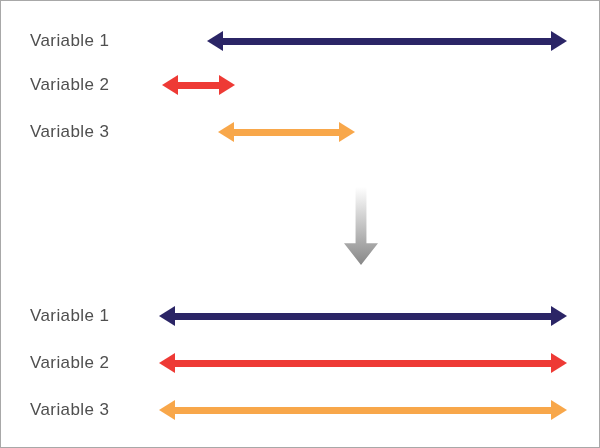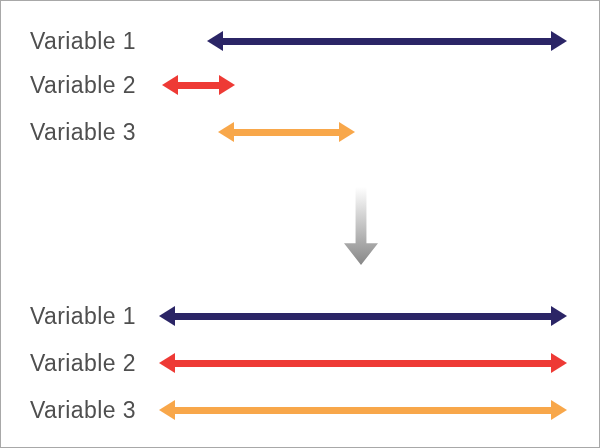--- a/index.html
+++ b/index.html
@@ -21,21 +21,21 @@
     position: absolute;
     left: 0;
     right: 0;
     height: 40px; 
   }
   .label {
     position: absolute;
     left: 29px;
     top: 50%;
     transform: translateY(-50%);
-    font-size: 23px;
+    font-size: 17px;
     letter-spacing: 0.4px;
     color: var(--label-color, #4f4f4f);
     white-space: nowrap;
   }
   .arrow {
     position: absolute;
     top: 50%;
     transform: translateY(-50%);
     height: 20px;
     display: flex;

